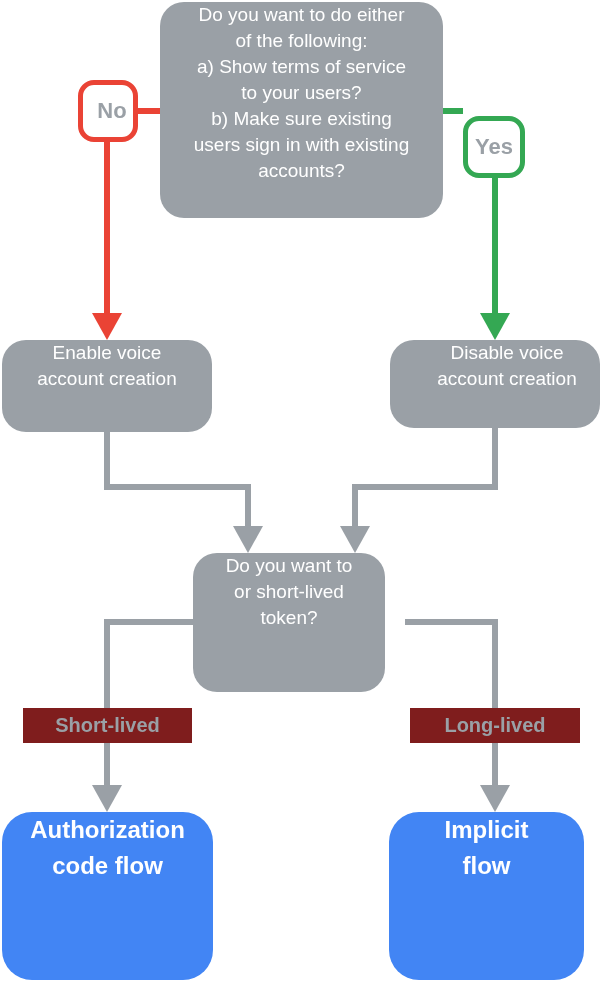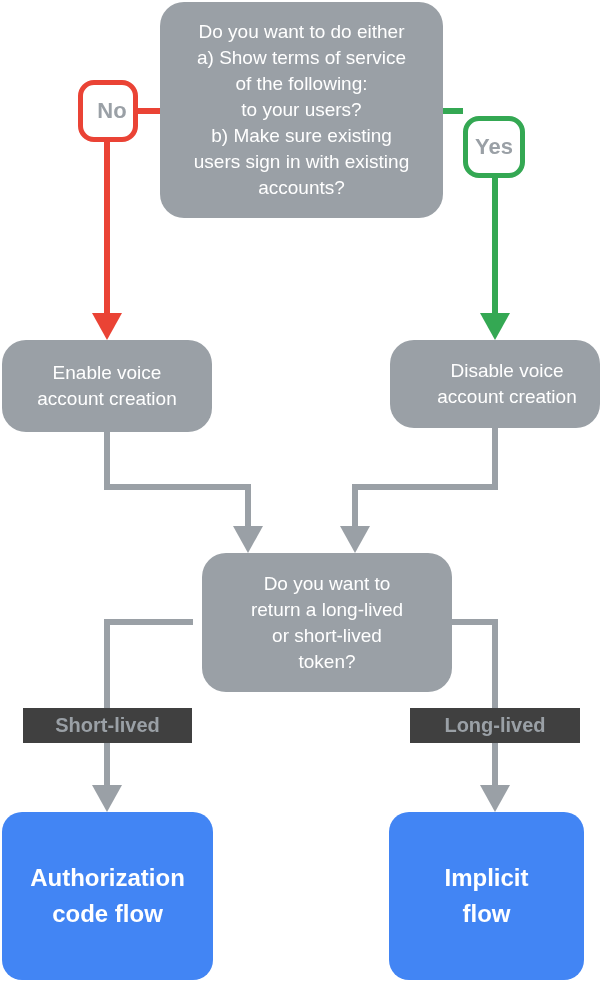--- a/index.html
+++ b/index.html
@@ -18,33 +18,33 @@
 
   
   .arrow-down{position:absolute;width:0;height:0;
     border-left:15px solid transparent;border-right:15px solid transparent;
     border-top:27px solid var(--gray);}
   .arrow-down.red{border-top-color:var(--red);}
   .arrow-down.green{border-top-color:var(--green);}
 
   
   .node{position:absolute;display:flex;flex-direction:column;align-items:center;
-    justify-content:center;text-align:center;}
+    justify-content:flex-start;text-align:center;}
   .node.gray{background:var(--gray);color:var(--node-text);border-radius:24px;
     font-size:19px;line-height:26px;font-weight:400;}
-  .node.blue{background:var(--blue);color:var(--node-text);border-radius:20px;
+  .node.blue{background:var(--blue);color:var(--node-text);border-radius:30px;
     font-size:24px;line-height:36px;font-weight:700;}
 
   .decision-pill{position:absolute;display:flex;align-items:center;justify-content:center;
     background:#FFFFFF;border-radius:16px;font-weight:700;font-size:22px;color:var(--label-text);}
   .decision-pill.no{border:5px solid var(--red);}
   .decision-pill.yes{border:5px solid var(--green);margin-top:36px;}
 
   .edge-label{position:absolute;display:flex;align-items:center;justify-content:center;
-    background:#404040;color:var(--label-text);font-weight:700;font-size:20px;z-index:3;}
+    background:#7f1d1d;color:var(--label-text);font-weight:700;font-size:20px;z-index:3;}
 
   
   .q-top{left:160px;top:2px;width:283px;height:216px;}
   .pill-no{left:78px;top:80px;width:60px;height:62px;padding-left:8px;}
   .pill-yes{left:463px;top:80px;width:62px;height:62px;}
 
   .red-h{left:137px;top:108px;width:23px;height:6px;}
   .red-v{left:104px;top:139px;width:6px;height:176px;}
   .red-head{left:92px;top:313px;}
 
@@ -58,21 +58,21 @@
   .en-v{left:104px;top:426px;width:6px;height:64px;}
   .en-h{left:104px;top:484px;width:147px;height:6px;}
   .en-v2{left:245px;top:484px;width:6px;height:46px;}
   .en-head{left:233px;top:526px;}
 
   .dis-v{left:492px;top:426px;width:6px;height:64px;}
   .dis-h{left:352px;top:484px;width:146px;height:6px;}
   .dis-v2{left:352px;top:484px;width:6px;height:46px;}
   .dis-head{left:340px;top:526px;}
 
-  .q-mid{left:193px;top:553px;width:250px;height:139px;margin-left:9px;}
+  .q-mid{left:193px;top:553px;width:192px;height:139px;}
 
   .sl-h{left:104px;top:619px;width:89px;height:6px;}
   .sl-v{left:104px;top:619px;width:6px;height:168px;}
   .sl-head{left:92px;top:785px;z-index:2;}
 
   .ll-h{left:405px;top:619px;width:93px;height:6px;}
   .ll-v{left:492px;top:619px;width:6px;height:168px;}
   .ll-head{left:480px;top:785px;z-index:2;}
 
   .short-label{left:23px;top:708px;width:169px;height:35px;}
@@ -107,22 +107,22 @@
   <div class="line sl-h"></div>
   <div class="line sl-v"></div>
   <div class="arrow-down sl-head"></div>
 
   <div class="line ll-h"></div>
   <div class="line ll-v"></div>
   <div class="arrow-down ll-head"></div>
 
   <div class="node gray q-top">
     <div>Do you want to do either</div>
+    <div>of the following:</div>
     <div>a) Show terms of service</div>
-    <div>of the following:</div>
     <div>to your users?</div>
     <div>b) Make sure existing</div>
     <div>users sign in with existing</div>
     <div>accounts?</div>
   </div>
 
   <div class="decision-pill no pill-no">
     <span>No</span>
   </div>
   <div class="decision-pill yes pill-yes">
@@ -133,21 +133,20 @@
     <div>Enable voice</div>
     <div>account creation</div>
   </div>
   <div class="node gray disable-box">
     <div>Disable voice</div>
     <div>account creation</div>
   </div>
 
   <div class="node gray q-mid">
     <div>Do you want to</div>
-    <div>return a long-lived</div>
     <div>or short-lived</div>
     <div>token?</div>
   </div>
 
   <div class="edge-label short-label">
     <span>Short-lived</span>
   </div>
   <div class="edge-label long-label">
     <span>Long-lived</span>
   </div>

